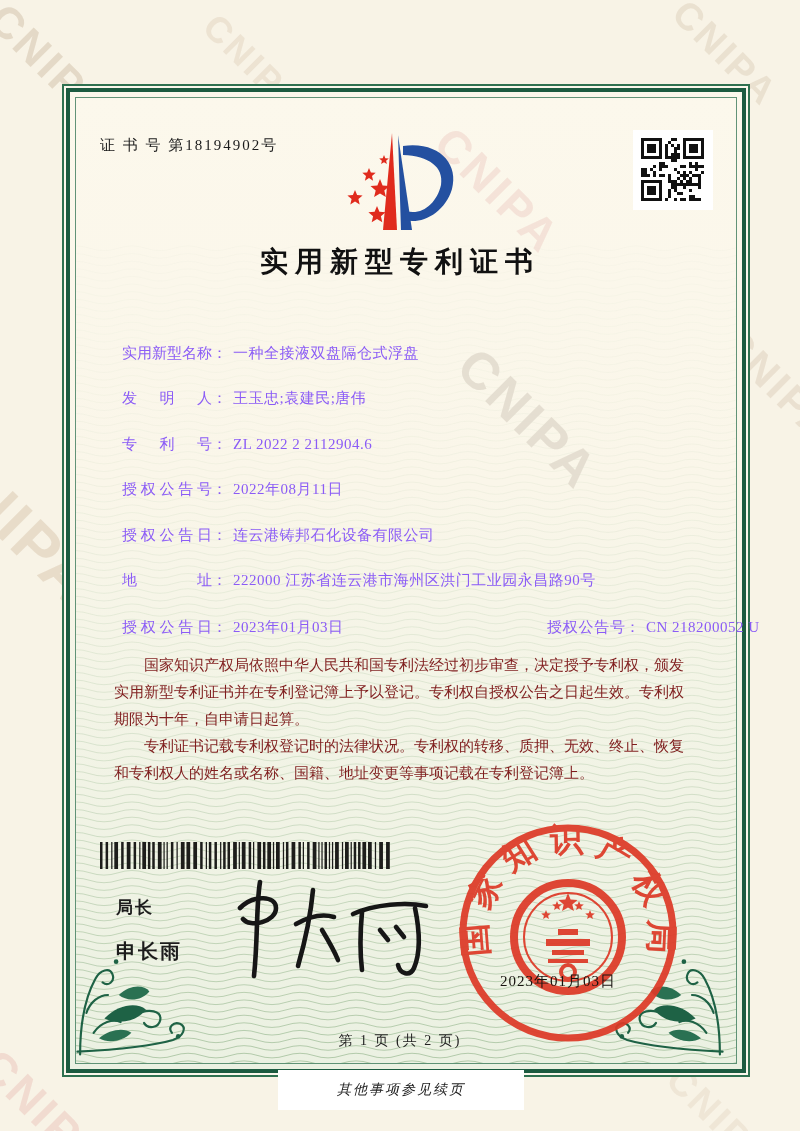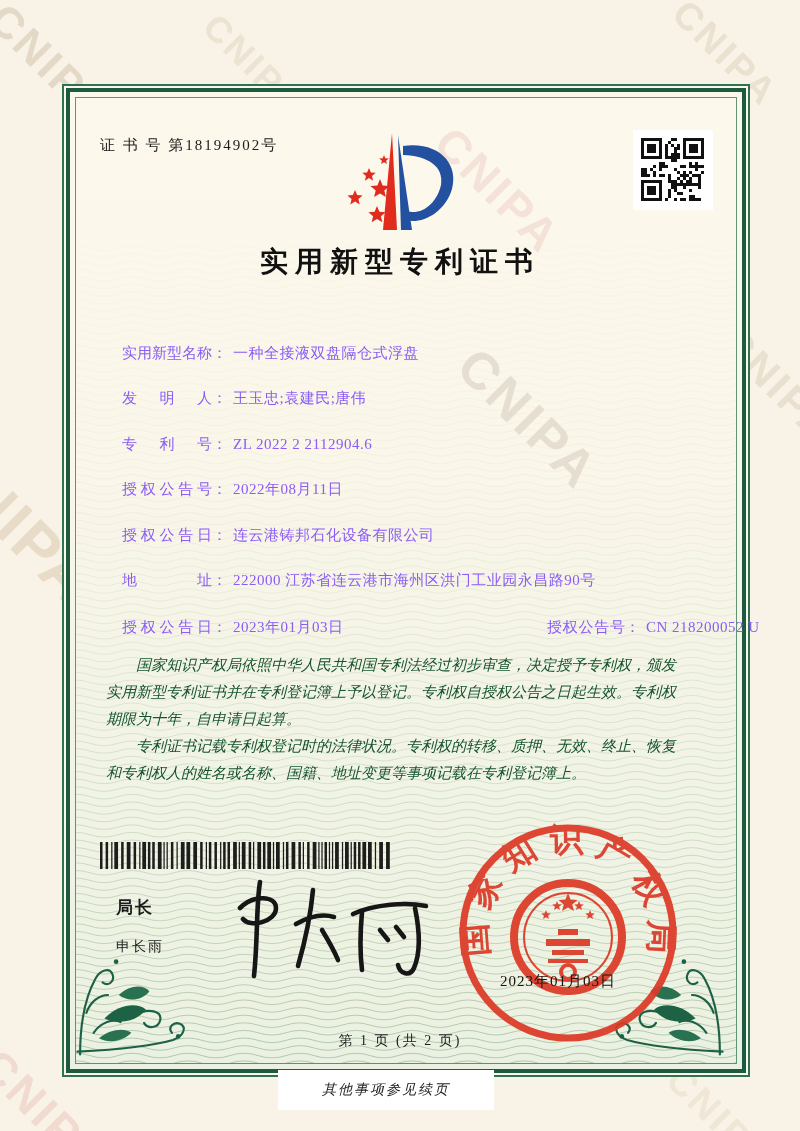--- a/index.html
+++ b/index.html
@@ -32,40 +32,40 @@
   .title{position:absolute;left:0;top:243px;width:100%;text-align:center;
          font-size:28px;font-weight:700;letter-spacing:7px;color:#111;}
 
   .field{position:absolute;left:115px;width:590px;font-size:15px;color:#8b5cf6;white-space:nowrap;margin-left:7px;}
   .flabel{display:inline-block;width:90px;text-align:justify;text-align-last:justify;vertical-align:bottom;}
   .fcolon{display:inline-block;}
   .fvalue{margin-left:6px;letter-spacing:0.5px;}
   .field2{position:absolute;left:425px;top:0;white-space:nowrap;}
   .flabel2{display:inline-block;width:78px;text-align:justify;text-align-last:justify;vertical-align:bottom;}
 
-  .paras{position:absolute;left:106px;top:652px;width:576px;font-size:15px;line-height:27px;
-         color:#14532d;font-style:italic;}
+  .paras{position:absolute;left:114px;top:652px;width:576px;font-size:15px;line-height:27px;
+         color:#7f1d1d;}
   .paras p{margin:0;text-indent:2em;}
 
   .barcode{position:absolute;left:100px;top:842px;}
 
   .officer-title{position:absolute;left:116px;top:896px;font-family:"Liberation Sans",sans-serif;
                  font-size:17px;font-weight:600;letter-spacing:2px;color:#1c1c1c;}
   .officer-name{position:absolute;left:116px;top:938px;font-family:"Liberation Sans",sans-serif;
-                font-size:14px;font-weight:400;letter-spacing:2px;color:#1c1c1c;text-align:right;}
+                font-size:20px;font-weight:700;letter-spacing:2px;color:#1c1c1c;text-align:right;}
   .signature{position:absolute;left:210px;top:872px;}
 
   .seal{position:absolute;left:452px;top:817px;opacity:.93;mix-blend-mode:multiply;}
   .seal-date{position:absolute;left:500px;top:972px;width:150px;font-size:15px;letter-spacing:1px;
              color:#17130f;white-space:nowrap;z-index:3;}
 
   .page-num{position:absolute;left:0;top:1032px;width:100%;text-align:center;font-size:14px;
             letter-spacing:2px;color:#222;}
 
-  .cont-box{position:absolute;left:278px;top:1070px;width:216px;height:40px;background:#ffffff;
+  .cont-box{position:absolute;left:278px;top:1070px;width:246px;height:40px;background:#ffffff;
             z-index:4;display:flex;align-items:center;justify-content:center;}
   .cont-note{font-size:14px;font-style:italic;letter-spacing:2px;color:#222;}
 
   .orn{position:absolute;width:126px;height:126px;z-index:3;}
   .orn-l{left:72px;top:932px;}
   .orn-r{left:602px;top:932px;transform:scaleX(-1);}
 </style>
 </head>
 <body>
 

